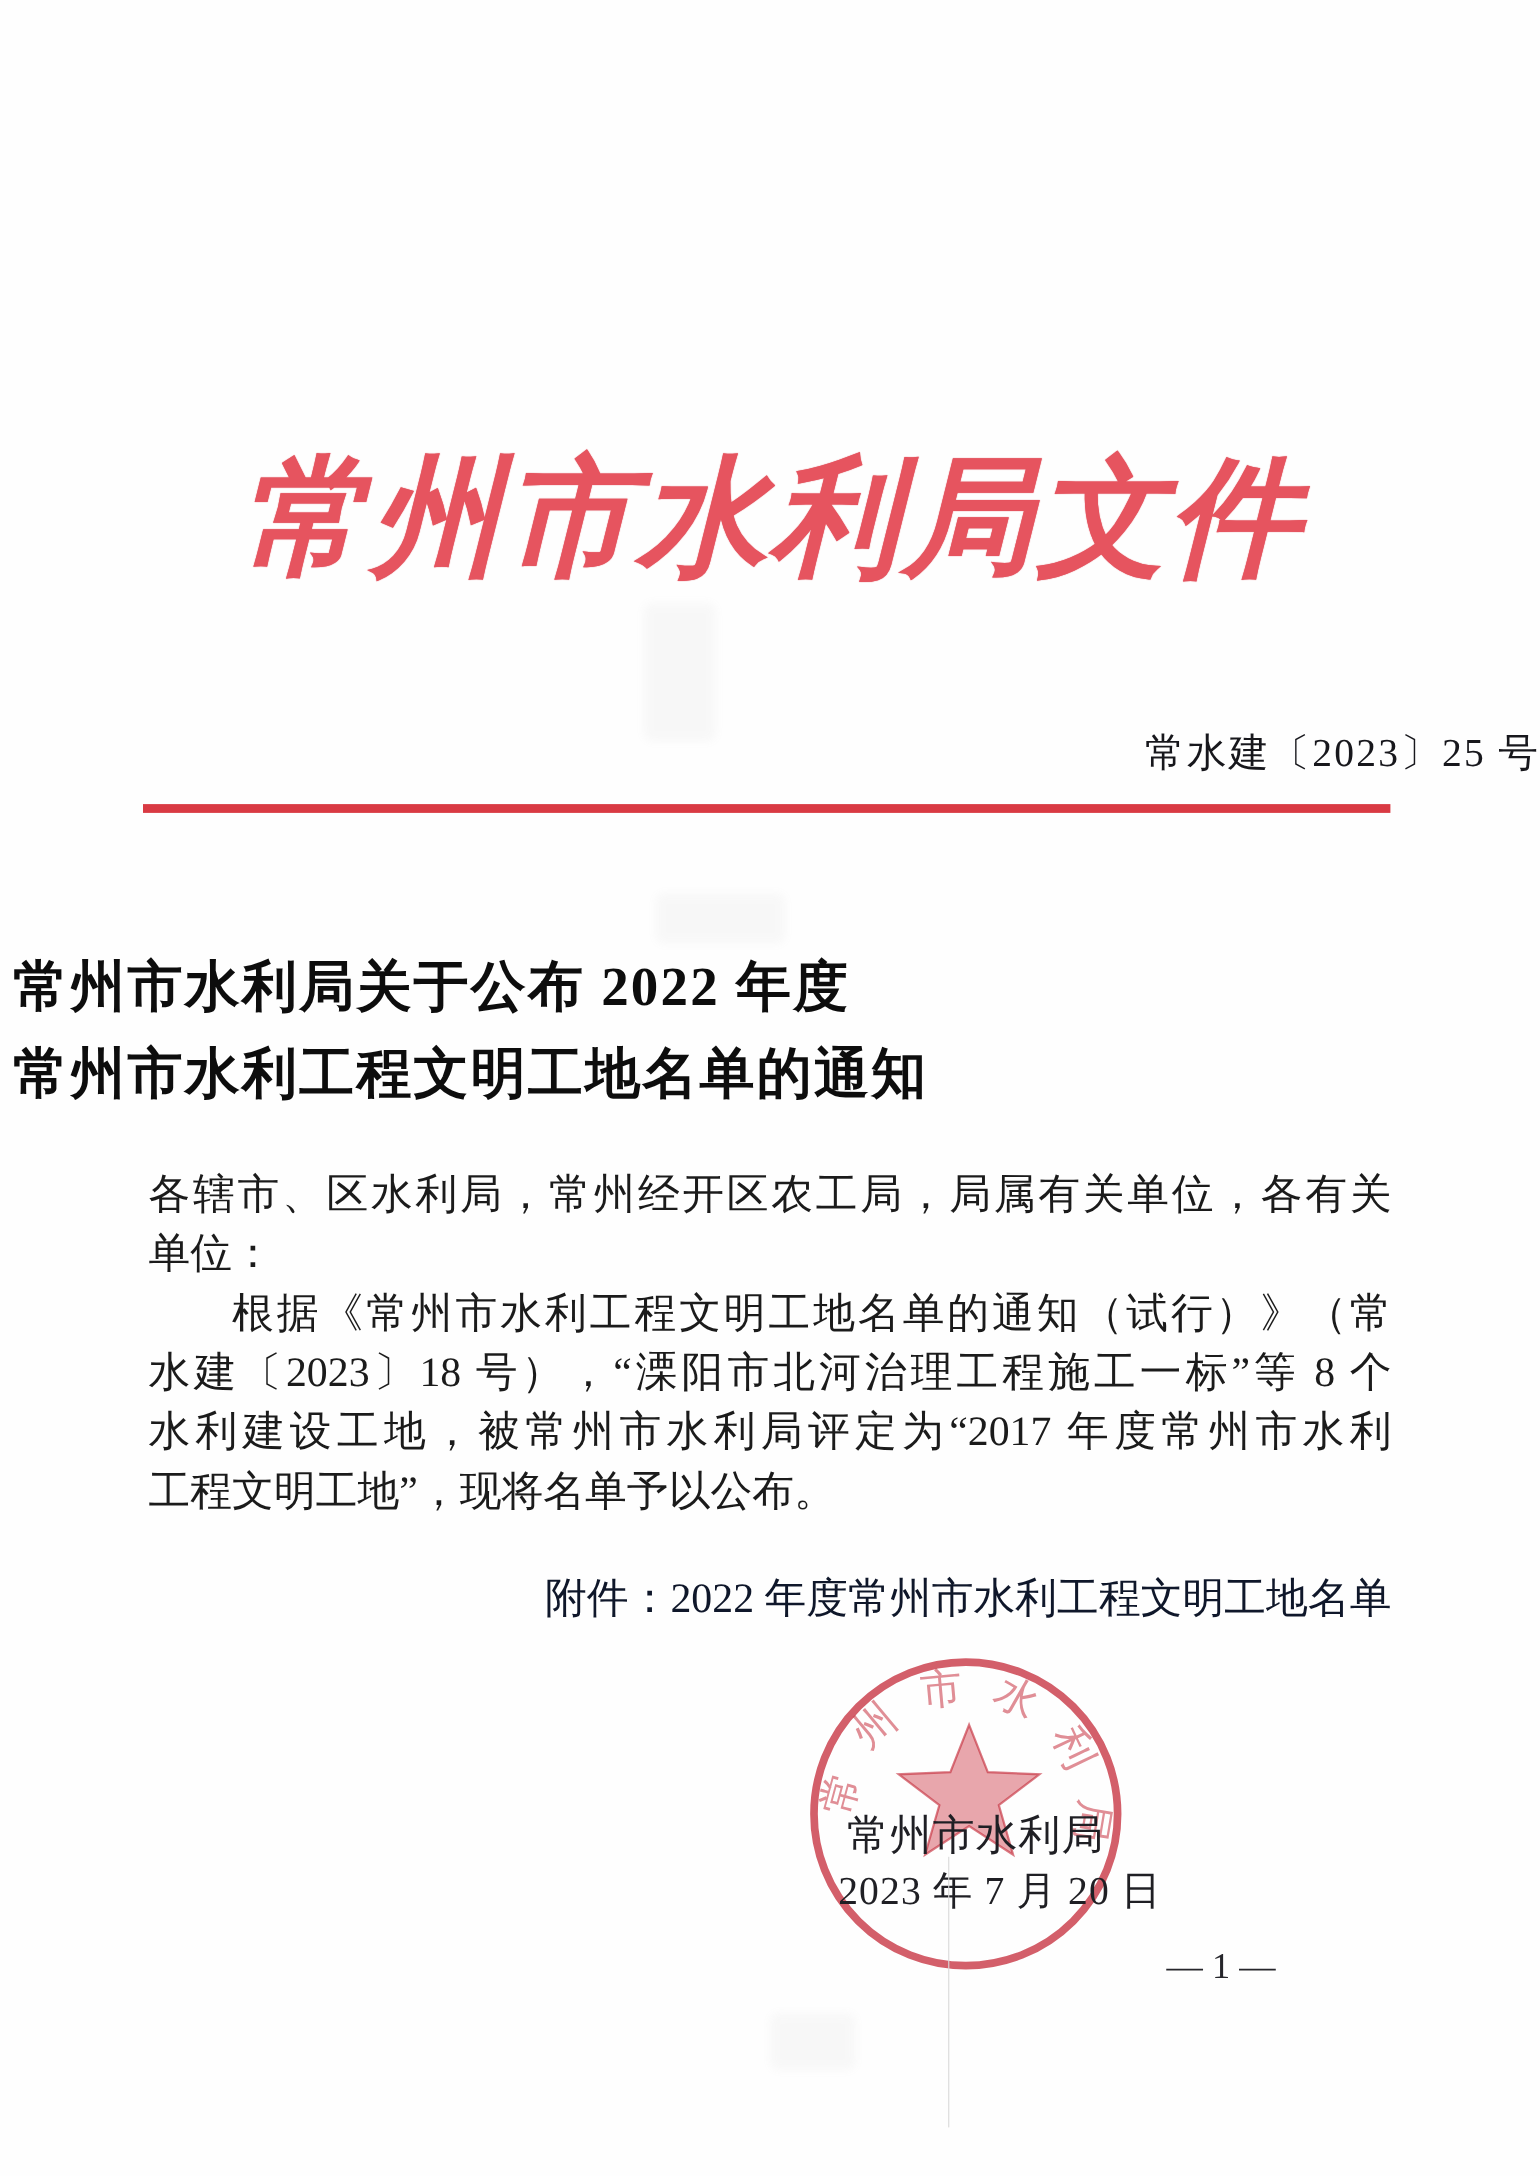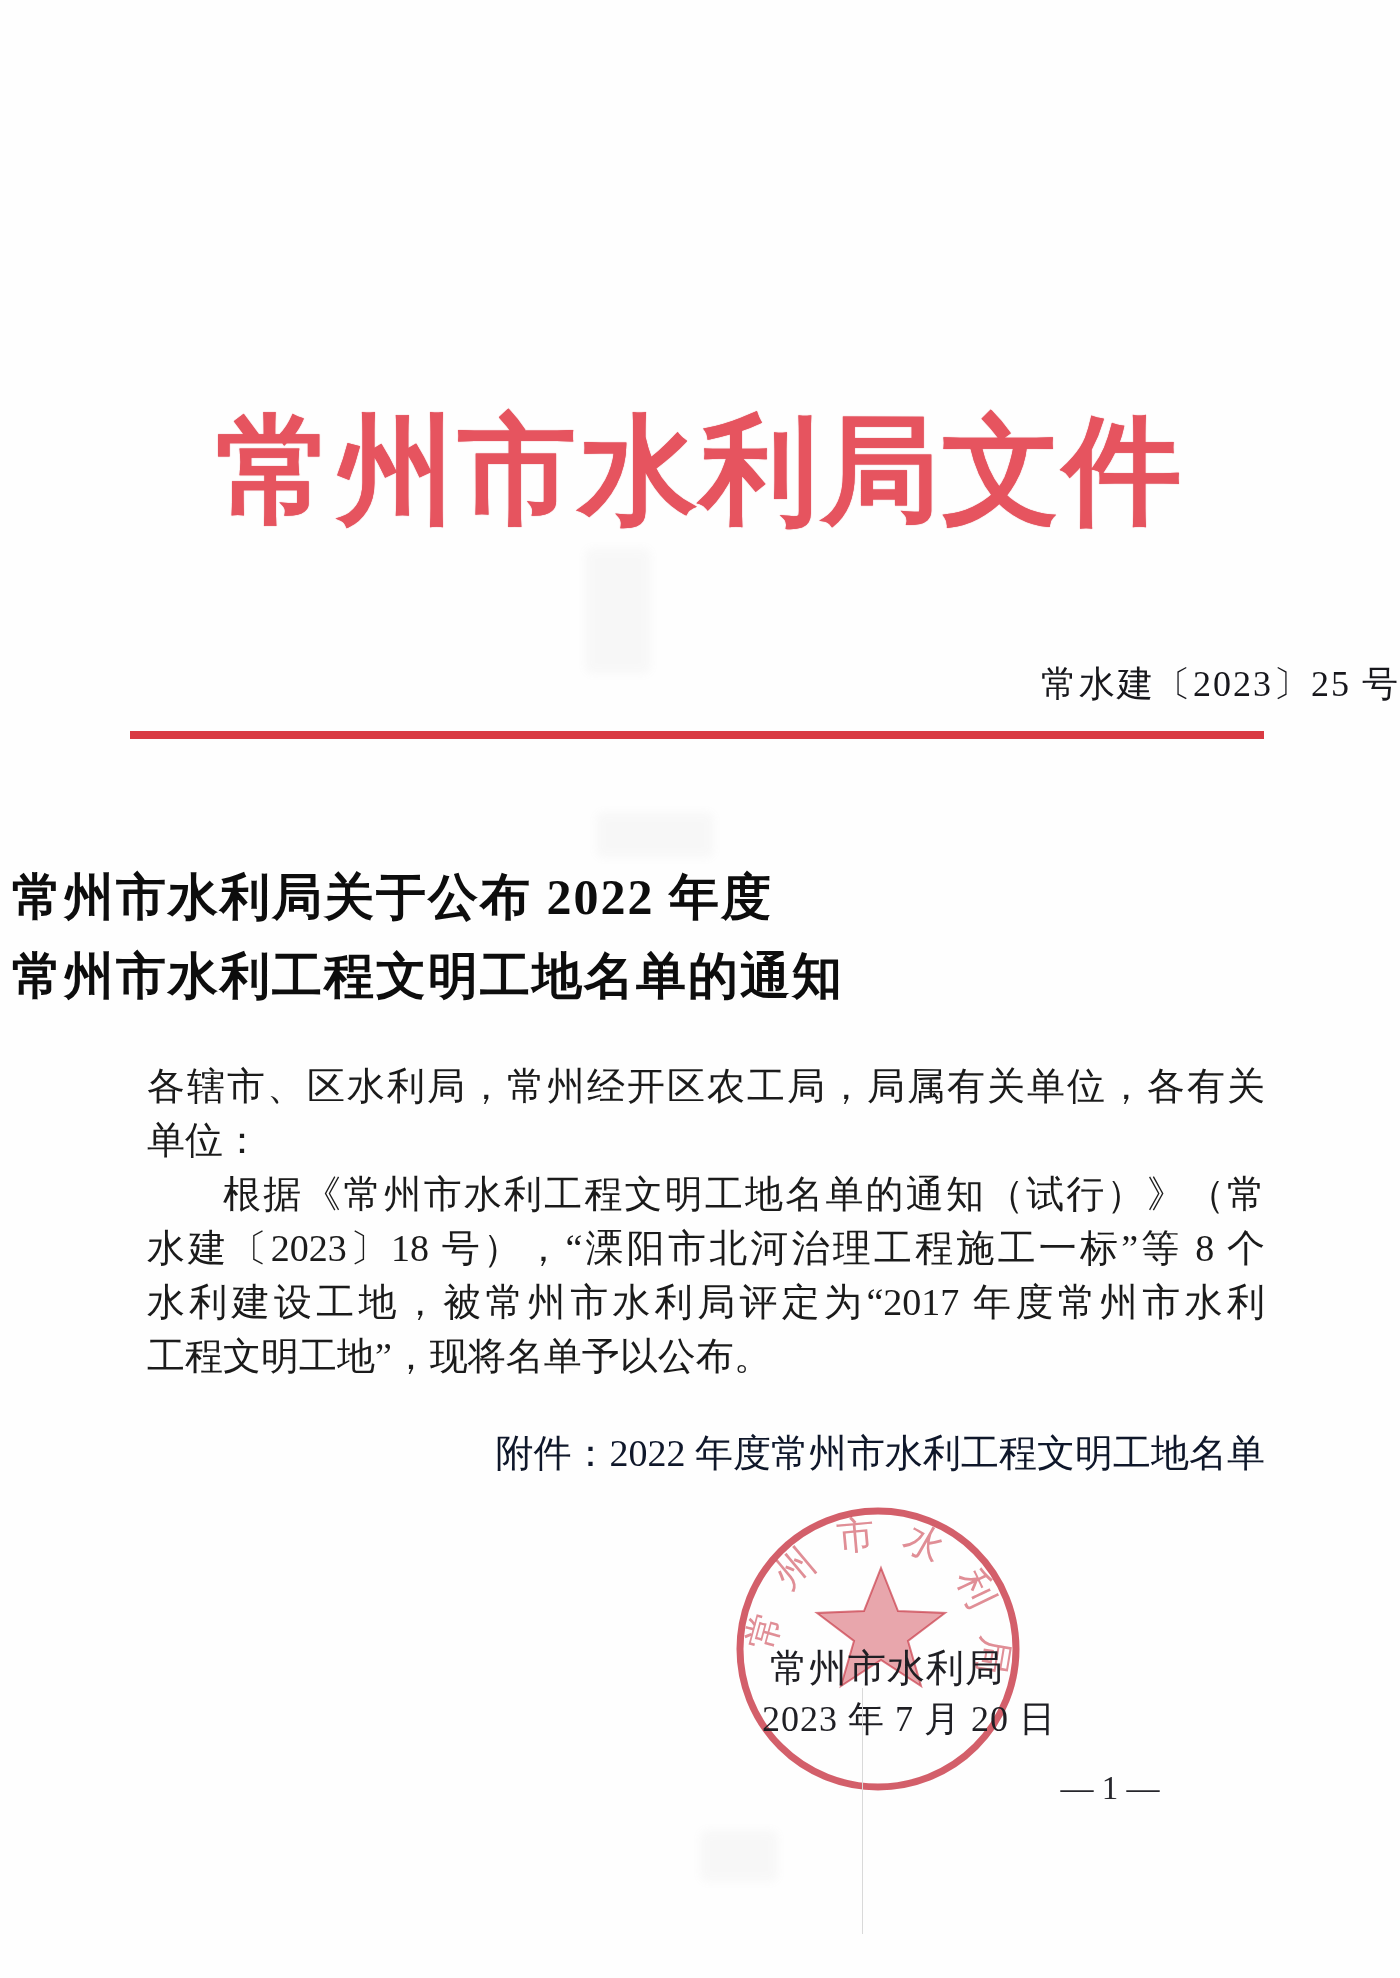--- a/index.html
+++ b/index.html
@@ -9,40 +9,41 @@
     font-family:"Liberation Serif","DejaVu Serif",serif;
     color:#1b1b1b;
   }
   .header-title{
     position:absolute;top:392px;left:0;width:100%;
     text-align:center;
     font-size:118px;font-weight:bold;letter-spacing:3px;
     color:#e6545f;
     text-shadow:0 0 1px #d84450;
     white-space:nowrap;
+    font-style:italic;
   }
   .doc-number{
     position:absolute;top:660px;left:0;width:100%;
     text-align:right;font-size:36px;color:#17171c;
     letter-spacing:2px;white-space:nowrap;
   }
   .red-rule{
     position:absolute;top:731px;left:130px;width:1134px;height:8px;
     background:#d93a43;
   }
   .notice-title{
     position:absolute;top:858px;left:12px;width:100%;
     font-weight:bold;color:#0d0d0d;
     font-size:50px;line-height:79px;letter-spacing:2px;
   }
   .body-block{
     position:absolute;top:1059px;left:135px;width:1130px;
     font-size:38px;line-height:54px;color:#1b1b1b;
   }
-  .bline{height:54px;white-space:nowrap;margin-left:12px;}
+  .bline{height:54px;white-space:nowrap;}
   .bline.just{
     white-space:normal;
     text-align:justify;
     text-align-last:justify;
     text-justify:inter-ideograph;
   }
   .bline.indent{padding-left:76px;}
   .attachment-line{
     position:absolute;top:1426px;left:135px;width:1130px;height:54px;
     font-size:38px;line-height:54px;padding-left:74px;box-sizing:border-box;

